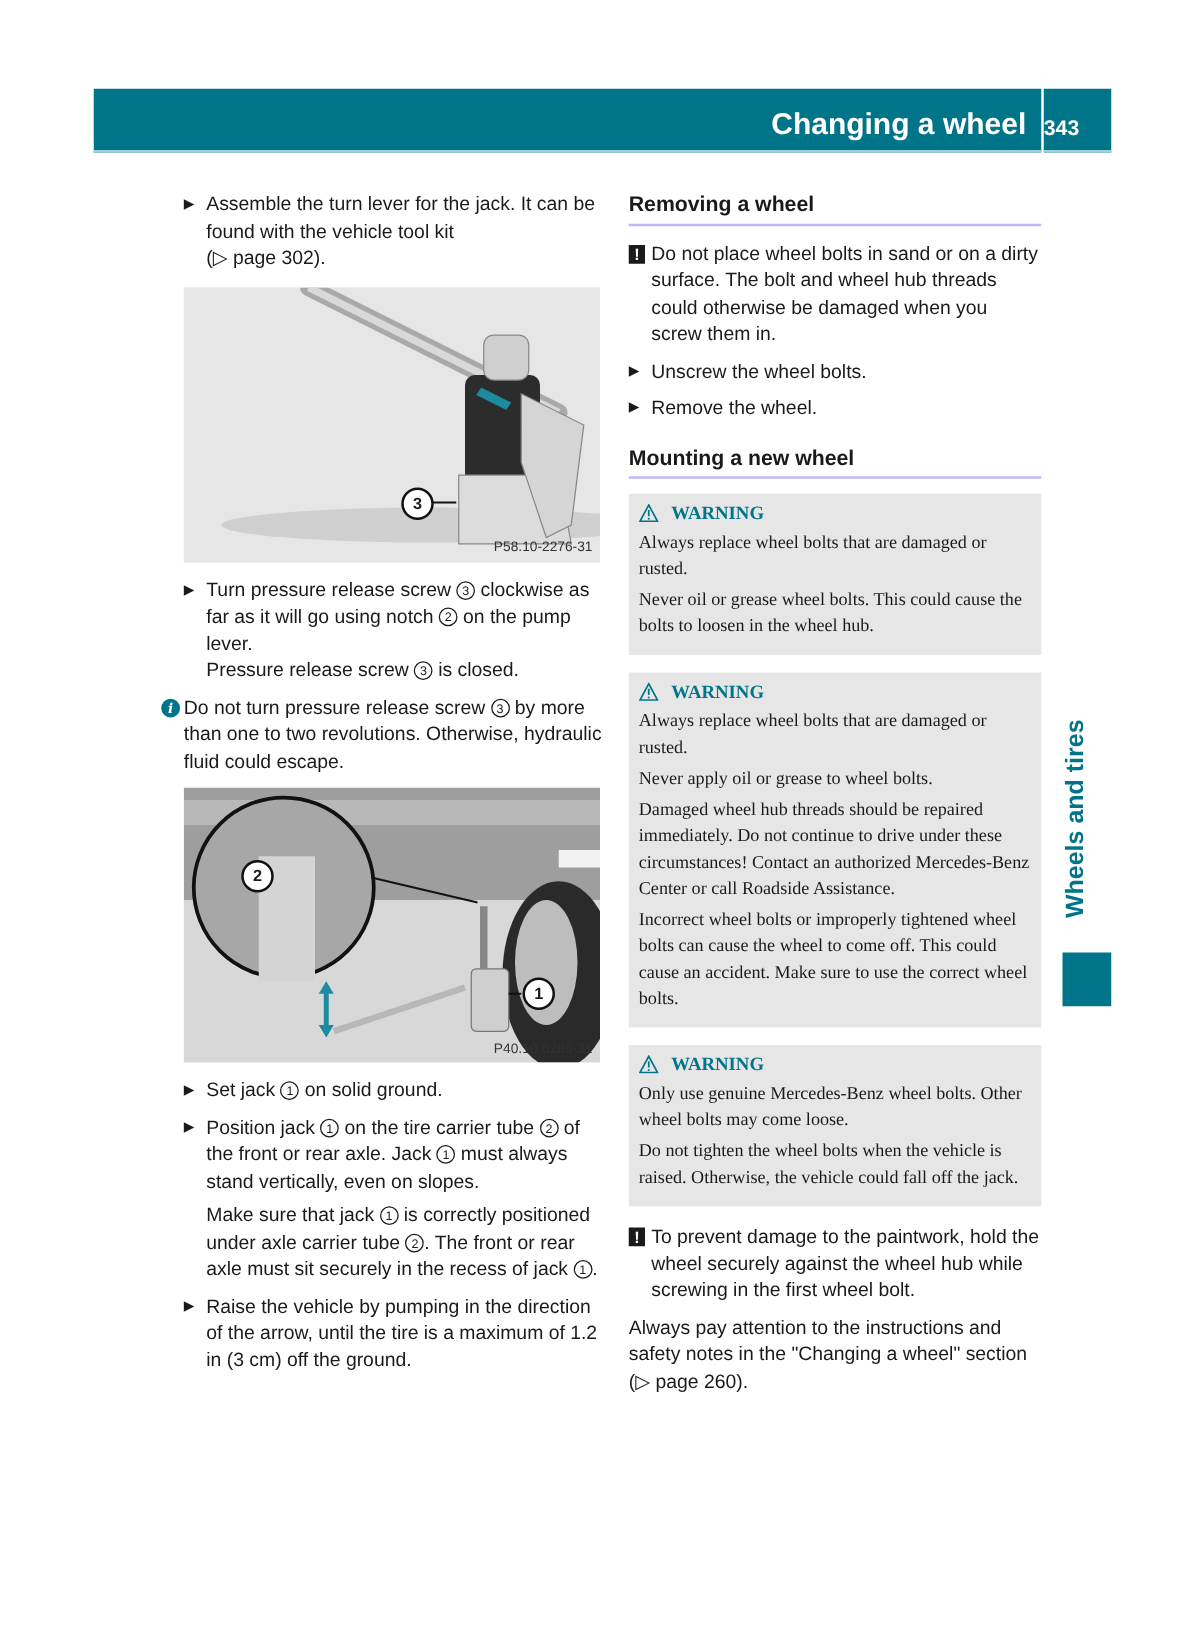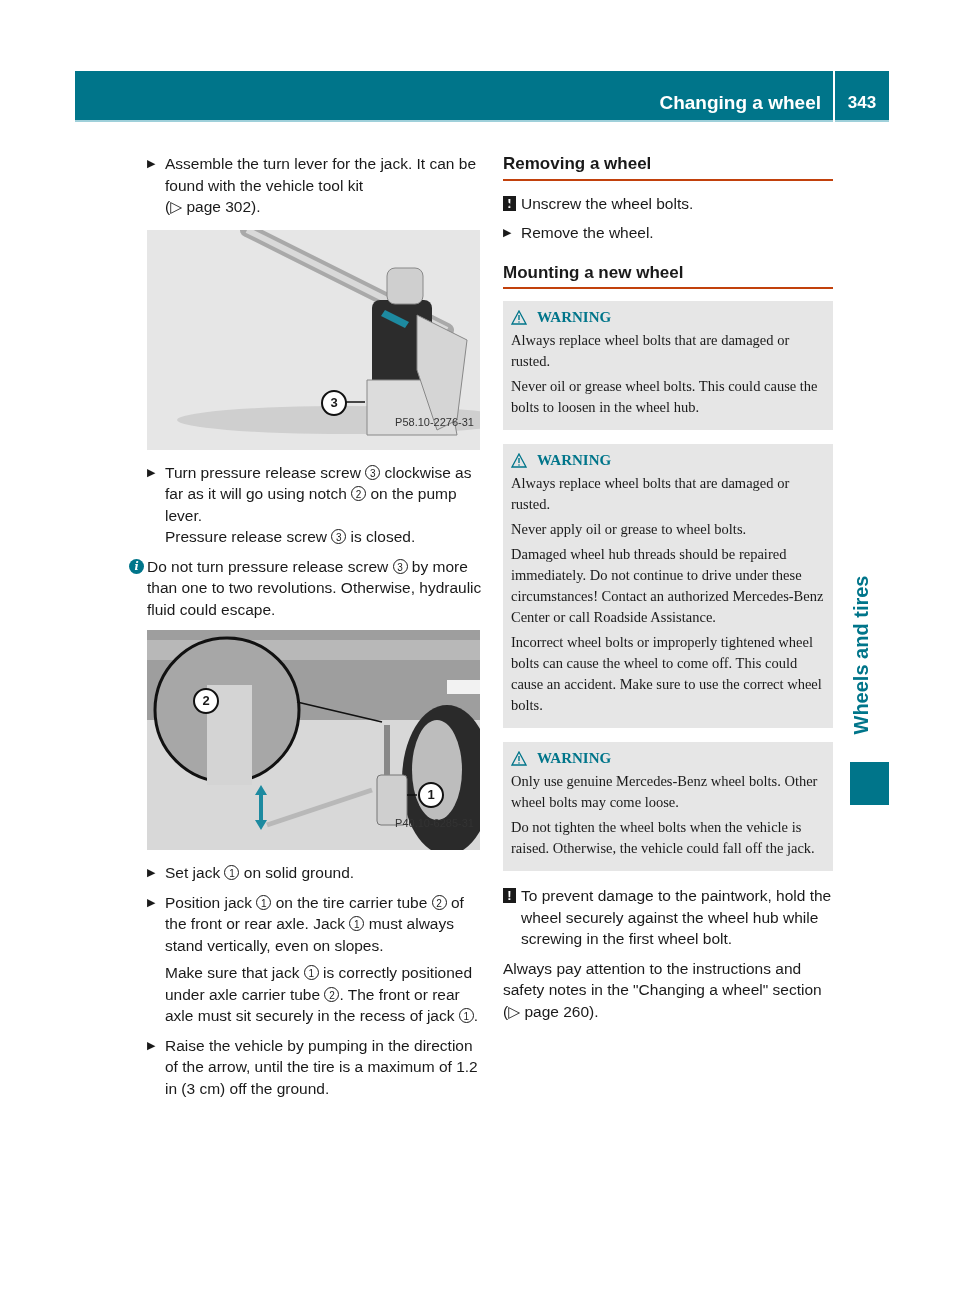--- a/index.html
+++ b/index.html
@@ -1,23 +1,23 @@
 <!DOCTYPE html>
 <html><head>
 <meta charset="utf-8">
 <style>
   html, body { margin:0; padding:0; }
   body { width:960px; height:1302px; background:#ffffff; position:relative; overflow:hidden;
          font-family:"Liberation Sans", sans-serif; color:#1a1a1a; }
   .header-bar { position:absolute; left:75px; top:71px; width:758px; height:49px; background:#00758a;
                 border-bottom:2px solid #9fd0da; }
-  .header-title { position:absolute; right:12px; bottom:6px; color:#fff; font-weight:bold; font-size:19px; }
+  .header-title { position:absolute; right:12px; bottom:6px; color:#fff; font-weight:bold; font-size:24px; }
   .page-box { position:absolute; left:835px; top:71px; width:54px; height:49px; background:#00758a;
               border-bottom:2px solid #9fd0da; }
-  .page-num { position:absolute; left:0; right:0; bottom:7px; text-align:center; color:#fff; font-weight:bold; font-size:17px; }
+  .page-num { position:absolute; left:0; right:0; bottom:7px; color:#fff; font-weight:bold; font-size:17px; }
   .side-label { position:absolute; left:846px; top:560px; width:30px; height:190px; }
   .side-label span { position:absolute; left:50%; top:50%; transform:translate(-50%,-50%) rotate(-90deg);
                      white-space:nowrap; color:#00758a; font-weight:bold; font-size:20px; }
   .side-square { position:absolute; left:850px; top:762px; width:39px; height:43px; background:#00758a; }
 
   .col { position:absolute; font-size:15.5px; line-height:21.5px; }
   .col-left { left:147px; top:153px; width:335px; }
   .col-right { left:503px; top:153px; width:330px; }
 
   .step { position:relative; padding-left:18px; margin-bottom:8px; }
@@ -25,25 +25,25 @@
   .note { position:relative; padding-left:18px; margin-bottom:8px; }
   .note .icon { position:absolute; left:0; top:3px; }
   .info-icon { width:15px; height:15px; border-radius:50%; background:#00758a; color:#fff; font-weight:bold;
                font-size:11px; line-height:15px; text-align:center; font-family:"DejaVu Serif", serif; font-style:italic; }
   .excl-icon { width:13px; height:15px; background:#1a1a1a; color:#fff; font-weight:bold; font-size:13px;
                line-height:15px; text-align:center; }
   .callout { display:inline-block; width:15px; height:15px; border:1.3px solid #1a1a1a; border-radius:50%;
              font-size:10px; line-height:15px; text-align:center; vertical-align:1px; box-sizing:border-box; }
 
   .figure { position:relative; width:333px; background:#e4e4e4; overflow:hidden; margin:12px 0 12px 0; }
-  .fig-code { position:absolute; right:6px; bottom:16px; font-size:11px; color:#333; }
+  .fig-code { position:absolute; right:6px; bottom:0; font-size:11px; color:#333; }
   .fig-callout { position:absolute; width:22px; height:22px; border:2px solid #111; border-radius:50%; background:#fff;
                  font-size:13px; font-weight:bold; line-height:22px; text-align:center; }
 
-  .section-h { font-weight:bold; font-size:17px; padding-bottom:4px; border-bottom:2px solid #c2410c; margin-bottom:12px; }
+  .section-h { font-weight:bold; font-size:17px; padding-bottom:4px; border-bottom:2px solid #c4b5fd; margin-bottom:12px; }
   .warn-box { background:#e6e6e6; padding:6px 8px 8px 8px; margin:12px 0 14px 0; font-size:14.5px; line-height:21px;font-family:Liberation Serif, serif; }
   .warn-head { color:#00758a; font-weight:bold; font-size:15px; margin-bottom:2px; }
   .warn-head svg { vertical-align:-3px; margin-right:10px; }
   .warn-box p { margin:0 0 4px 0; }
   .plain-p { margin:0; }
   .watermark { position:absolute; left:680px; top:1304px; font-size:24px; color:#0369a1; }
 </style>
 </head>
 <body>
 
@@ -153,20 +153,21 @@
     <span class="bullet">▶</span>
     <span>Raise the vehicle by pumping in the direction of the arrow, until the tire is a maximum of 1.2 in (3 cm) off the ground.</span>
   </div>
 </div>
 
 <div class="col col-right">
   <div class="section-h">Removing a wheel</div>
 
   <div class="note">
     <div class="icon excl-icon">!</div>
+    <span>Do not place wheel bolts in sand or on a dirty surface. The bolt and wheel hub threads could otherwise be damaged when you screw them in.</span>
   </div>
 
   <div class="step">
     <span class="bullet">▶</span>
     <span>Unscrew the wheel bolts.</span>
   </div>
   <div class="step">
     <span class="bullet">▶</span>
     <span>Remove the wheel.</span>
   </div>

